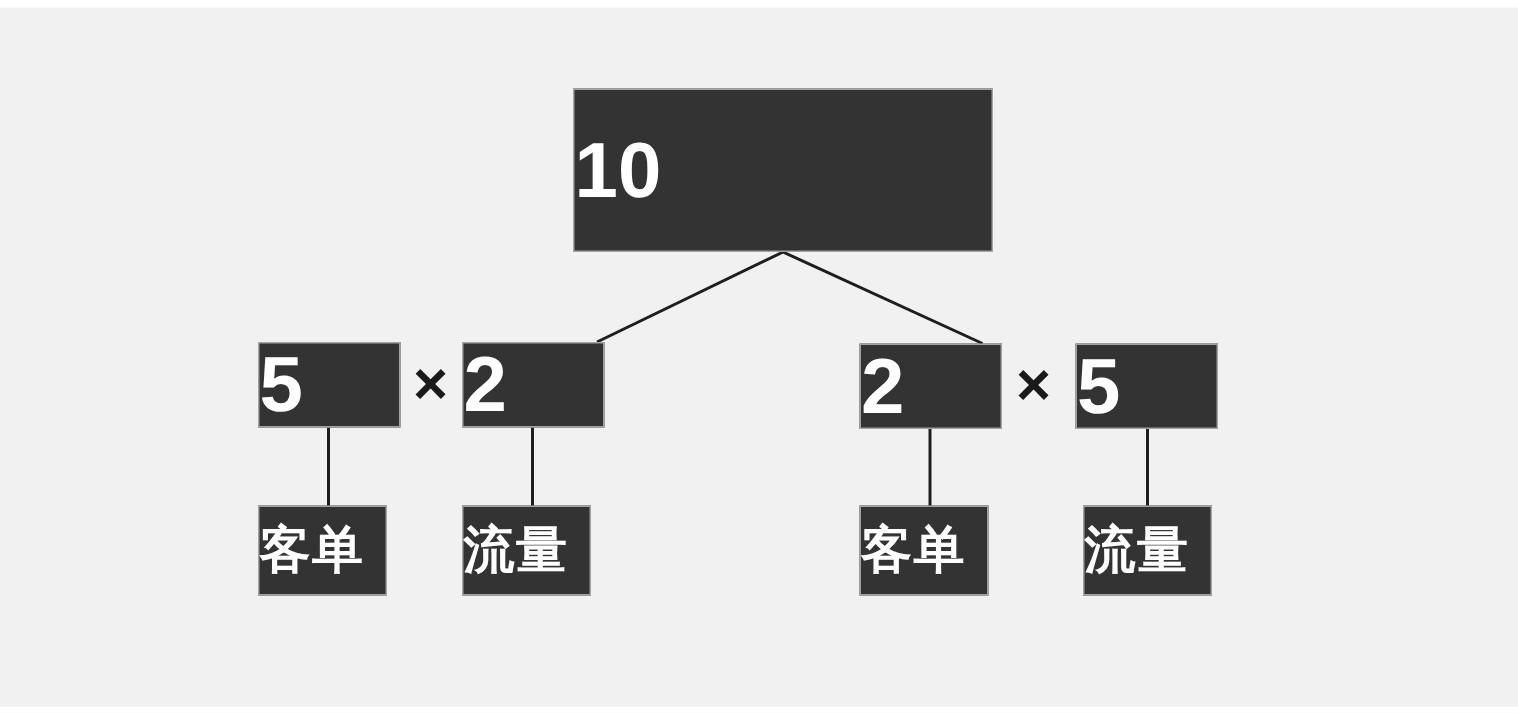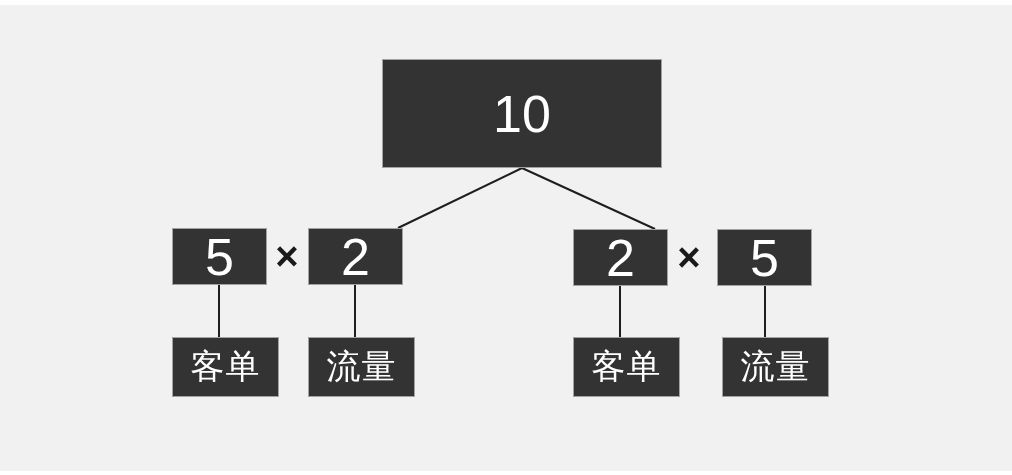--- a/index.html
+++ b/index.html
@@ -30,26 +30,26 @@
     stroke: #1e1e1e;
     stroke-width: 2;
   }
   .node {
     position: absolute;
     background: #333333;
     border: 1px solid #a3a3a3;
     color: #ffffff;
     display: flex;
     align-items: center;
-    justify-content: center;
-    font-weight: 400;
+    justify-content: flex-start;
+    font-weight: 700;
   }
   .node.root   { left: 382px; top:  59px; width: 280px; height: 109px; font-size: 52px; }
   .node.factor { width: 95px;  height: 57px; font-size: 52px; }
-  .node.label  { width: 107px;  height: 60px; font-size: 34px; letter-spacing: 1px; }
+  .node.label  { width: 86px;  height: 60px; font-size: 34px; letter-spacing: 1px; }
 
   .f-5L { left: 172px; top: 228px; }
   .f-2L { left: 308px; top: 228px; }
   .f-2R { left: 573px; top: 229px; }
   .f-5R { left: 717px; top: 229px; }
 
   .lab-keL { left: 172px; top: 337px; width: 95px; }
   .lab-llL { left: 308px; top: 337px; }
   .lab-keR { left: 573px; top: 337px; }
   .lab-llR { left: 722px; top: 337px; width: 96px; }

